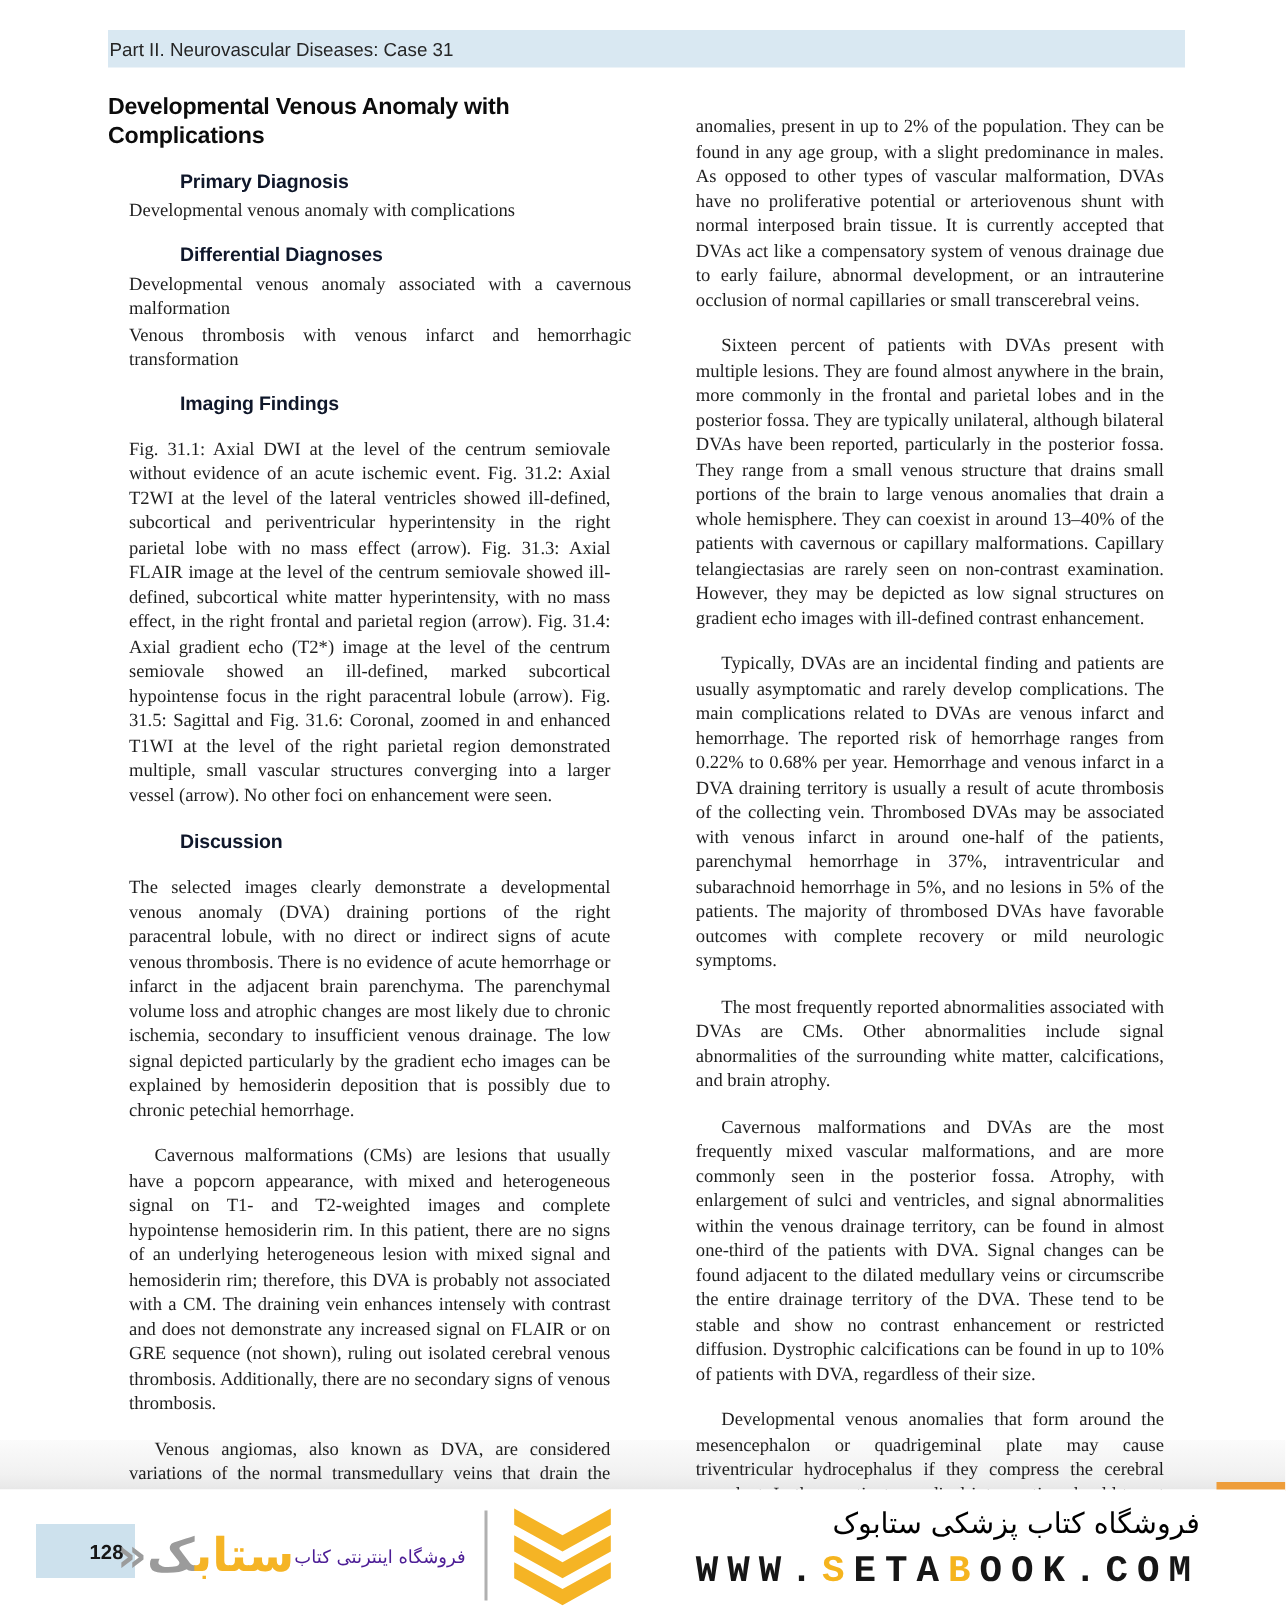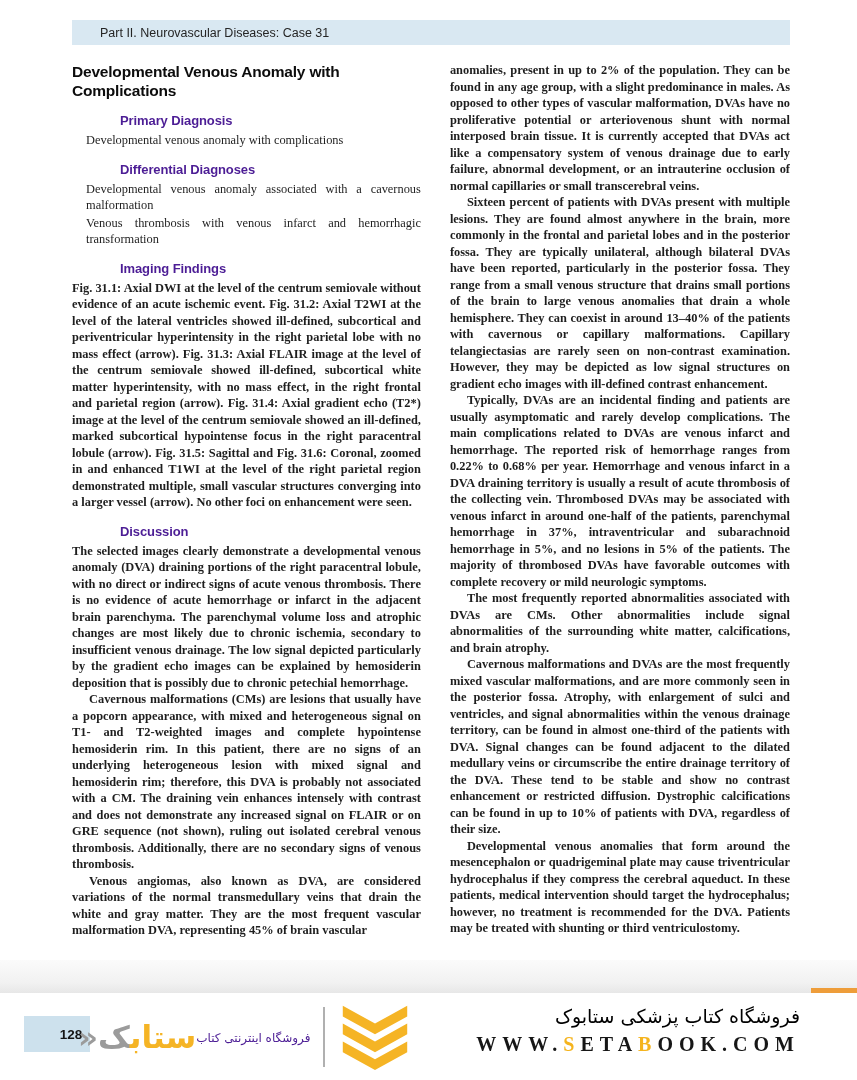--- a/index.html
+++ b/index.html
@@ -3,32 +3,32 @@
 <meta charset="utf-8">
 <style>
   html,body{margin:0;padding:0;background:#ffffff;}
   .page{position:relative;width:857px;height:1080px;background:#ffffff;overflow:hidden;
         font-family:"Liberation Serif", serif;color:#1e1e1e;}
 
   
   .header-bar{position:absolute;left:72px;top:20px;width:718px;height:25px;
               background:#d9e8f2;display:flex;align-items:center;}
   .header-bar span{font-family:"Liberation Sans", sans-serif;font-size:12.5px;
-                   color:#252525;padding-left:28px;letter-spacing:0;}
+                   color:#252525;padding-left:1px;letter-spacing:0;}
 
   
   .columns{position:absolute;left:72px;top:62px;width:718px;display:flex;gap:29px;z-index:2;}
   .col-left{width:358px;}
   .col-right{width:349px;}
   .body-text, .columns p, .diag-item{font-size:12.4px;line-height:16.5px;text-align:justify;}
   h1.title{font-family:"Liberation Sans", sans-serif;font-size:15.5px;font-weight:bold;
            color:#0c0c0c;margin:0;letter-spacing:-0.2px;line-height:19px;}
   h2.sec{font-family:"Liberation Sans", sans-serif;font-size:13px;font-weight:bold;
-         color:#4c1d95;margin:12px 0 3px 0;line-height:17px;letter-spacing:-0.1px;padding-left:48px;}
-  .columns p{margin:0;font-weight:bold;}
+         color:#0f172a;margin:12px 0 3px 0;line-height:17px;letter-spacing:-0.1px;padding-left:48px;}
+  .columns p{margin:14px;}
   p.indent{text-indent:17px;}
   .diag-item{padding-left:14px;margin:0 0 1px 0;}
 
   
   .scan-bottom{position:absolute;left:0;top:960px;width:857px;height:33px;z-index:1;
                background:linear-gradient(to bottom,#fbfbfb 0%,#f1f1f1 70%,#e7e7e7 100%);}
   .orange-bar{position:absolute;left:811px;top:988px;width:46px;height:6px;background:#ee9d3a;z-index:3;}
 
   
   .footer{position:absolute;left:0;top:993px;width:857px;height:87px;background:#ffffff;z-index:4;}
@@ -41,21 +41,21 @@
             line-height:36px;direction:rtl;white-space:nowrap;}
   .wm-yellow{color:#f5b425;}
   .wm-gray{color:#9b9b9b;}
   .tagline{font-family:"DejaVu Sans", sans-serif;font-size:12px;color:#4c1d95;
            margin-top:2px;direction:rtl;}
   .logo-divider{width:2px;height:60px;background:#b0b0b0;margin:0 11px 0 13px;}
   .emblem{display:block;}
   .footer-right{position:absolute;right:57px;top:10px;text-align:right;}
   .store-fa{font-family:"DejaVu Sans", sans-serif;font-size:19px;color:#000000;
             direction:rtl;line-height:26px;}
-  .website{font-family:Liberation Serif, serif;font-weight:bold;font-size:20px;
+  .website{font-family:Liberation Mono, monospace;font-weight:bold;font-size:25px;
            letter-spacing:6px;color:#161616;margin-top:4px;white-space:nowrap;text-align:right;}
   .website .accent{color:#f5b41e;}
 </style>
 </head>
 <body>
 
 <div class="page">
 
   <div class="header-bar">
     <span>Part II. Neurovascular Diseases: Case 31</span>

